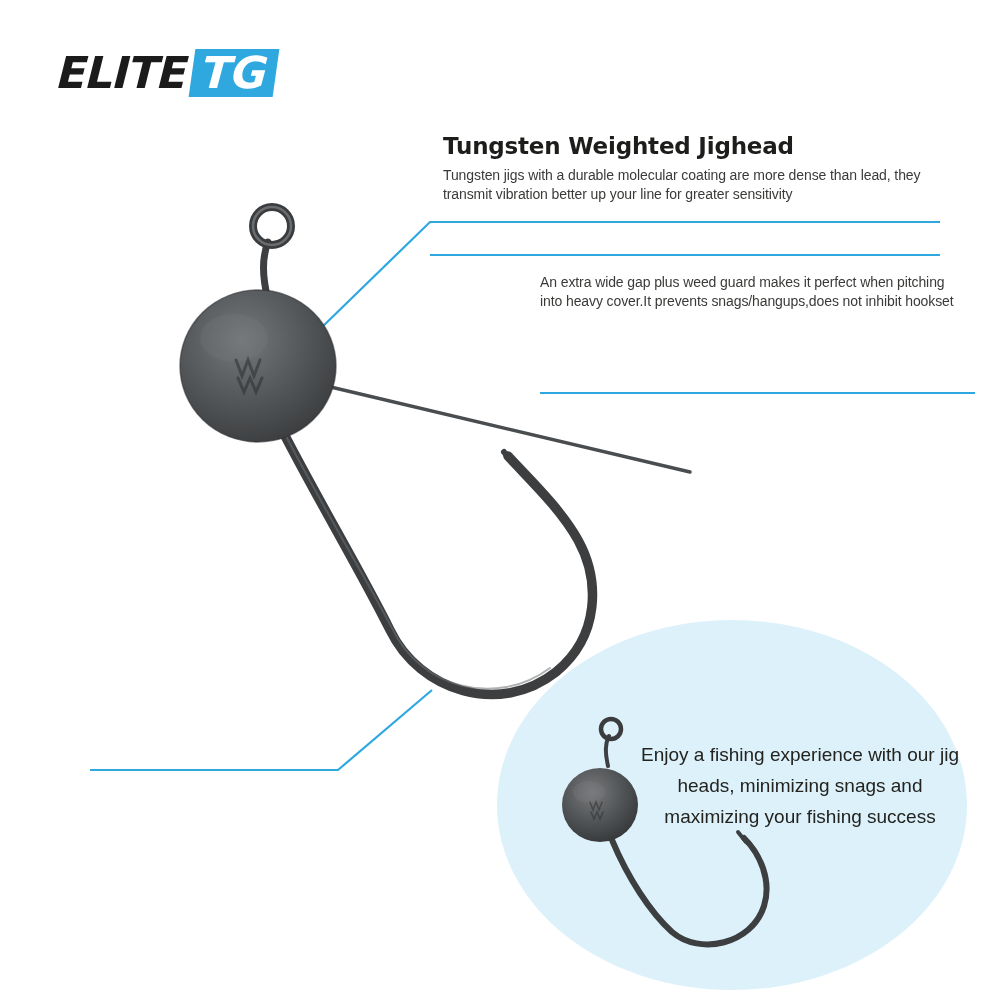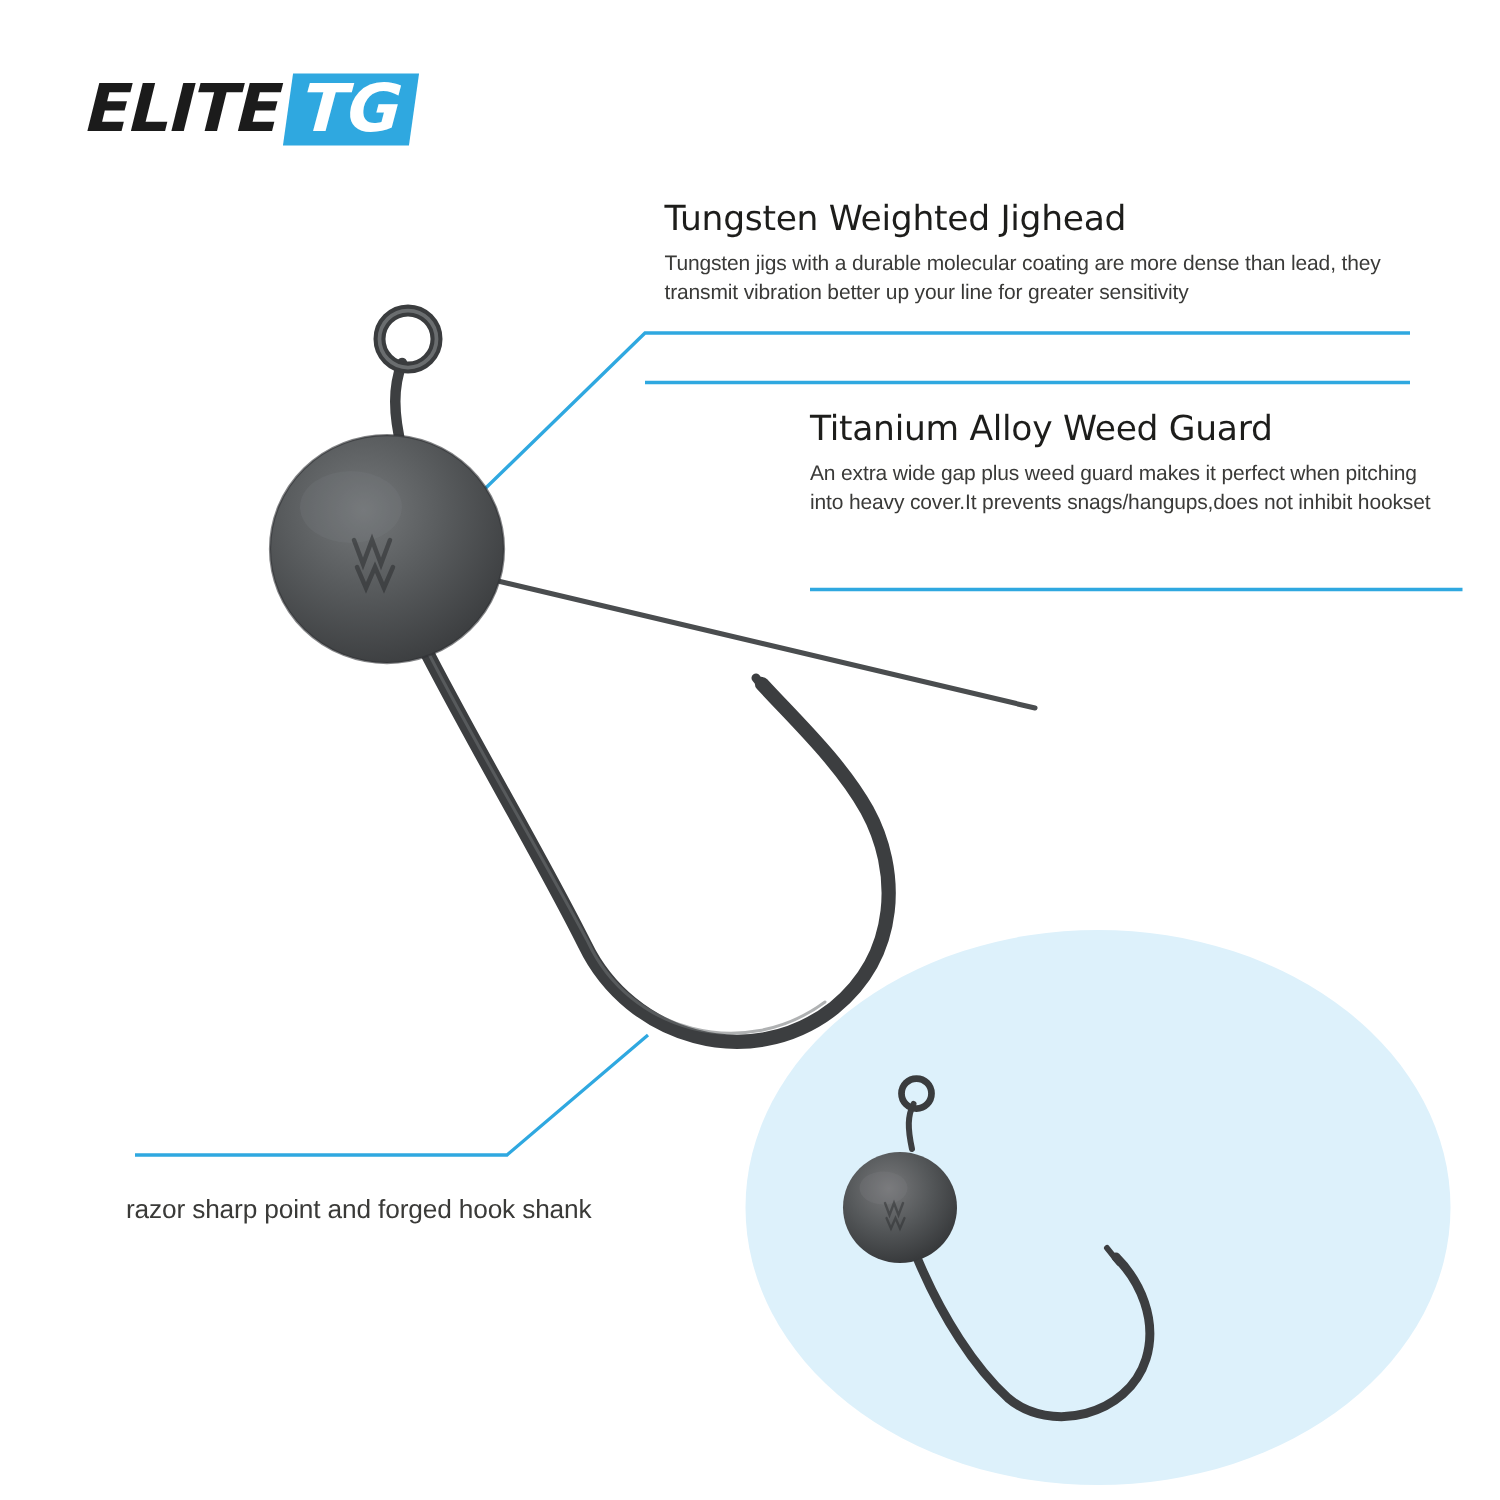--- a/index.html
+++ b/index.html
@@ -57,21 +57,21 @@
     display: block;
     transform: skewX(4deg);
   }
 
   
   .callout {
     position: absolute;
   }
   .callout-title {
     font-family: "DejaVu Sans", sans-serif;
-    font-weight: normal;
+    font-weight: bold;
     font-size: 23px;
     color: #1d1d1b;
     line-height: 1.15;
     margin: 0 0 7px 0;
     letter-spacing: -0.2px;
   }
   .callout-body {
     font-family: "Liberation Sans", sans-serif;
     font-size: 14px;
     color: #3a3a38;
@@ -146,26 +146,24 @@
     <path d="M 432 690 L 338 770 L 90 770" fill="none" stroke="#2fa8e0" stroke-width="2.2"></path>
     <path d="M 84 787 L 470 787" fill="none" stroke="#2fa8e0" stroke-width="2.2" opacity="0"></path>
   </svg>
 
   <div class="callout" id="callout-jighead">
     <p class="callout-title">Tungsten Weighted Jighead</p>
     <p class="callout-body">Tungsten jigs with a durable molecular coating are more dense than lead, they transmit vibration better up your line for greater sensitivity</p>
   </div>
 
   <div class="callout" id="callout-weedguard">
-    <p class="callout-title">Titanium Alloy Weed Guard</p>
     <p class="callout-body">An extra wide gap plus weed guard makes it perfect when pitching into heavy cover.It prevents snags/hangups,does not inhibit hookset</p>
   </div>
 
   <div class="callout" id="callout-hook">
-    <p class="callout-body">razor sharp point and forged hook shank</p>
   </div>
 
   <div class="inset-circle"></div>
 
   <svg class="layer" viewBox="0 0 1000 1000">
     <defs>
       <radialGradient id="ballGrad" cx="40%" cy="33%" r="72%">
         <stop offset="0%" stop-color="#75787a"></stop>
         <stop offset="45%" stop-color="#5a5d5f"></stop>
         <stop offset="100%" stop-color="#3a3c3e"></stop>
@@ -219,14 +217,15 @@
              C 772 880, 760 854, 744 838" fill="none" stroke="#3c3e40" stroke-width="6" stroke-linecap="round"></path>
     <path d="M 746 842 L 738 832" fill="none" stroke="#3c3e40" stroke-width="4" stroke-linecap="round"></path>
     <ellipse cx="600" cy="805" rx="38" ry="37" fill="url(#ballGradSmall)"></ellipse>
     <ellipse cx="589" cy="792" rx="16" ry="11" fill="#83868a" opacity="0.22"></ellipse>
     <g opacity="0.5" stroke="#2b2d2f" stroke-width="1.6" fill="none" stroke-linecap="round">
       <path d="M 590 802 l 3 8 l 3 -8 l 3 8 l 3 -8"></path>
       <path d="M 591 812 l 3 7 l 3 -7 l 3 7 l 3 -7"></path>
     </g>
   </svg>
 
+  <div class="inset-text">Enjoy a fishing experience with our jig heads, minimizing snags and maximizing your fishing success</div>
 
 </div>
 
 </body></html>

